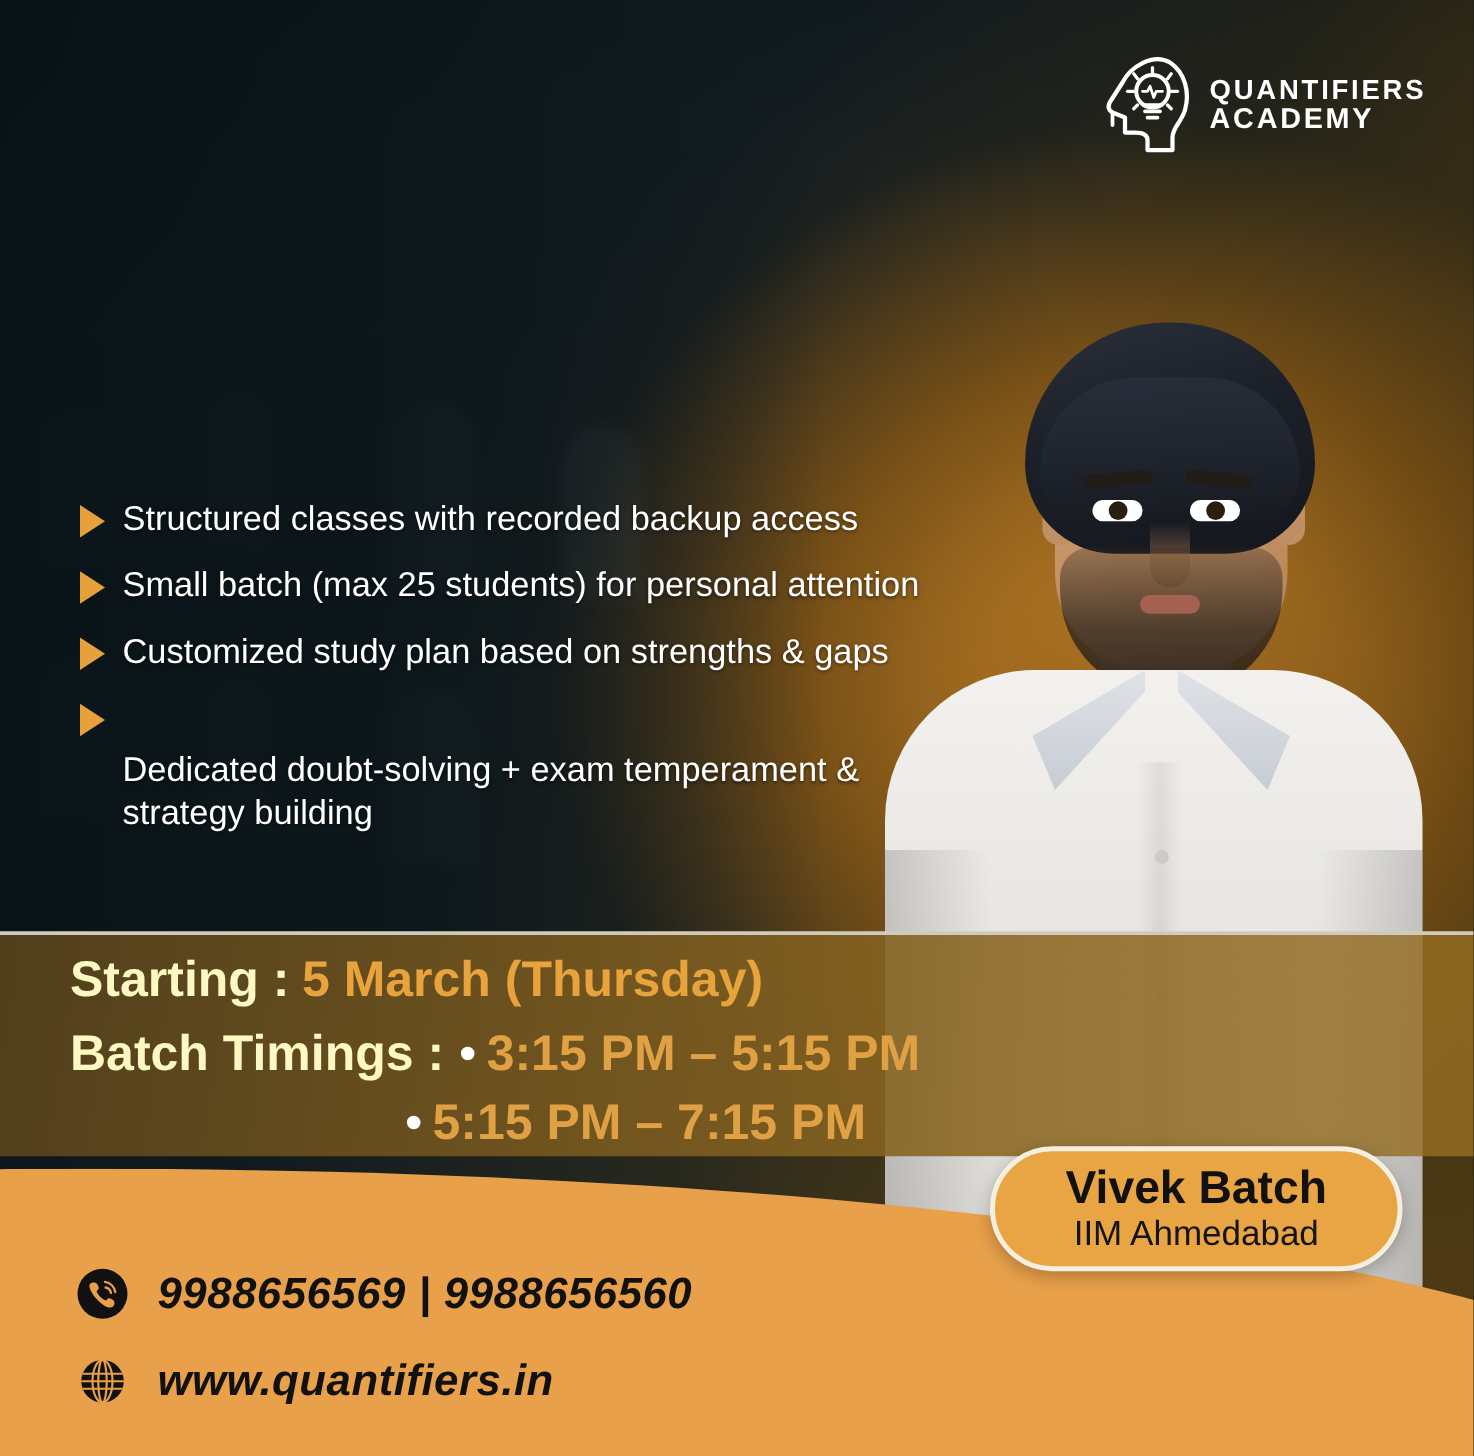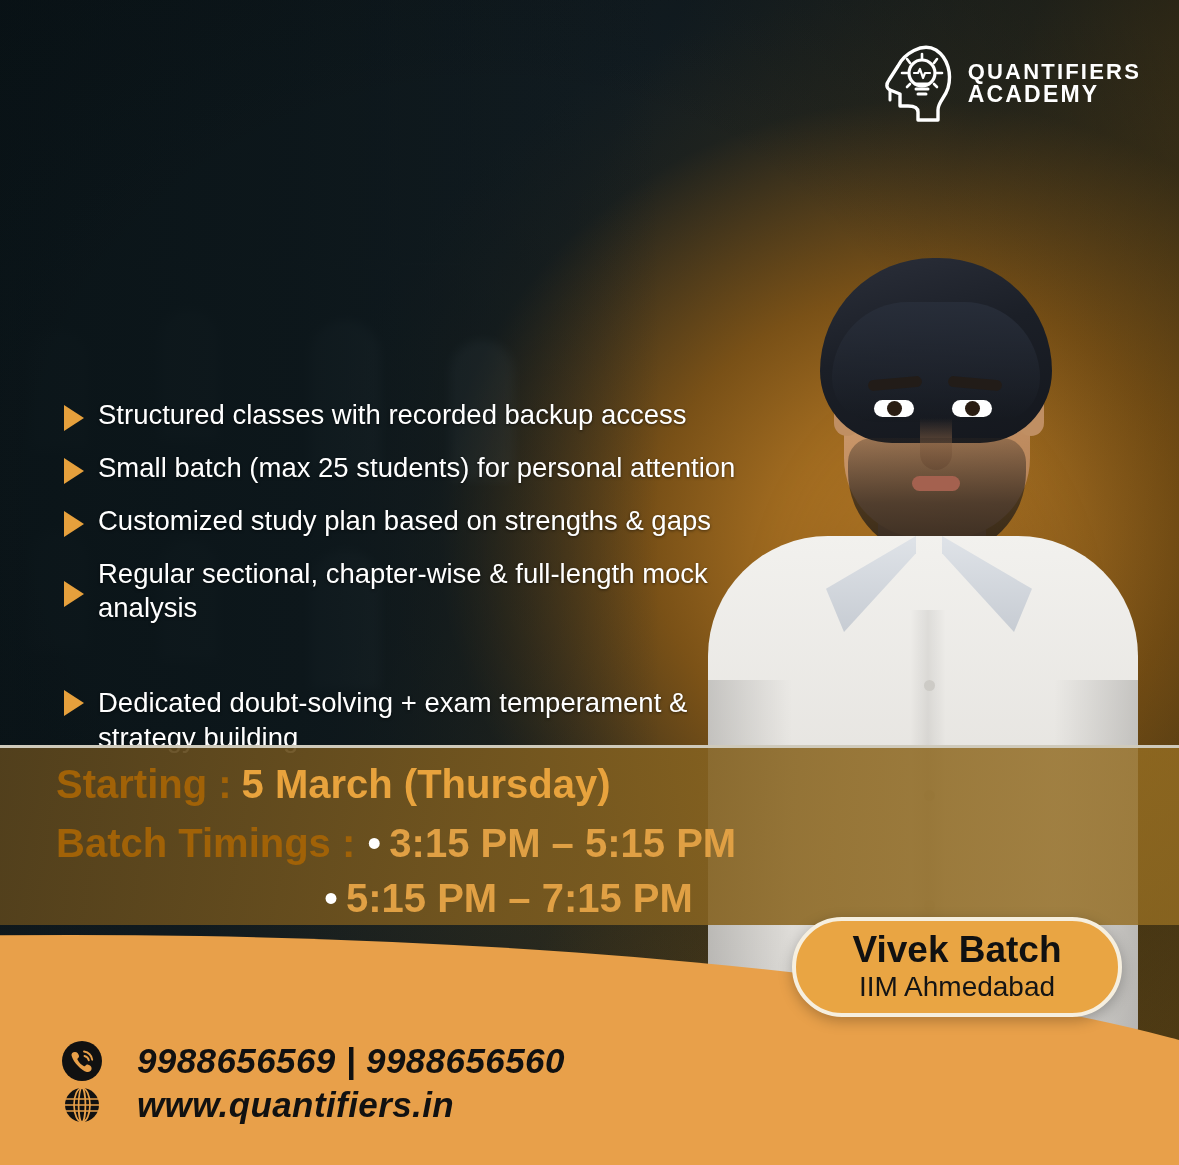--- a/index.html
+++ b/index.html
@@ -141,42 +141,42 @@
     transform:scaleX(1.03); transform-origin:left center;
   }
   .h-sub {
     position:absolute; left:64px; top:324px;
     font-size:45px; font-weight:600; color:#ffffff; white-space:nowrap;
   }
   .h-sub .accent { color:#e8a33d; font-weight:700; }
 
   
   .bullets { position:absolute; left:64px; top:398px; width:700px; }
-  .bullet { display:flex; align-items:center; gap:14px; margin-bottom:19px; }
+  .bullet { display:flex; align-items:flex-start; gap:14px; margin-bottom:19px; }
   .bullet-icon {
     flex:0 0 auto; margin-top:6px;
     width:0; height:0;
     border-left:20px solid #e6a03c;
     border-top:13px solid transparent;
     border-bottom:13px solid transparent;
   }
   .bullet-text {
     font-size:27.5px; font-weight:500; color:#ffffff; line-height:1.24;
     text-shadow:0 1px 3px rgba(0,0,0,.55);
   }
 
   
   .band {
     position:absolute; left:0; top:745px; width:100%; height:180px;
     background:linear-gradient(100deg, rgba(86,66,28,0.93) 0%, rgba(120,89,31,0.92) 42%, rgba(140,103,33,0.88) 70%, rgba(150,110,34,0.80) 100%);
     border-top:3px solid #cfcabb;
   }
   .band-rows { position:absolute; left:56px; top:762px; }
   .band-row { display:flex; align-items:baseline; white-space:nowrap; }
-  .band-label { font-size:40px; font-weight:600; color:#a16207;text-align:right; }
+  .band-label { font-size:40px; font-weight:600; color:#fef9c3;text-align:right; }
   .band-val { font-size:40px; font-weight:700; color:#e8a33d; margin-left:10px; }
   .band-row.r2 { margin-top:14px; }
   .band-row.r3 { margin-top:10px; margin-left:268px; }
   .band-dot { color:#ffffff; font-size:40px; margin-right:8px; }
   .band-time { font-size:40px; font-weight:600; color:#e0a044; }
 
   
   .badge {
     position:absolute; left:792px; top:917px; width:330px; height:100px;
     background:#e9a543; border:4px solid #f6efdf; border-radius:52px;
@@ -186,21 +186,21 @@
   .badge-name { font-size:37px; font-weight:800; color:#111; line-height:1.05; }
   .badge-sub { font-size:28px; font-weight:400; color:#141414; line-height:1.1; margin-top:2px; }
 
   
   .footer {
     position:absolute; left:0; bottom:0; width:100%; height:230px;
     background:#e8a04a;
     clip-path:ellipse(112% 100% at 6% 100%);
   }
   .footer-rows { position:absolute; left:60px; bottom:38px; }
-  .f-row { display:flex; align-items:center; gap:33px; }
+  .f-row { display:flex; align-items:center; gap:22px; margin-top:26px; }
   .f-icon { flex:0 0 auto; width:44px; height:44px; }
   .f-text {
     font-size:35px; font-weight:700; font-style:italic; color:#111111;
     letter-spacing:.4px; white-space:nowrap;
   }
 </style>
 </head>
 <body>
 
 <div class="poster">
@@ -280,24 +280,20 @@
     <div class="bullet">
       <span class="bullet-icon"></span>
       <span class="bullet-text">Small batch (max 25 students) for personal attention</span>
     </div>
     <div class="bullet">
       <span class="bullet-icon"></span>
       <span class="bullet-text">Customized study plan based on strengths &amp; gaps</span>
     </div>
     <div class="bullet">
       <span class="bullet-icon"></span>
-      <span class="bullet-text" style="max-width:610px;">Regular sectional, chapter-wise &amp; full-length mock analysis</span>
-    </div>
-    <div class="bullet">
-      <span class="bullet-icon"></span>
       <span class="bullet-text" style="max-width:620px;margin-top:42px;">Dedicated doubt-solving + exam temperament &amp; strategy building</span>
     </div>
   </div>
 
   <div class="band"></div>
   <div class="band-rows">
     <div class="band-row r1">
       <span class="band-label">Starting :</span>
       <span class="band-val">5 March (Thursday)</span>
     </div>

